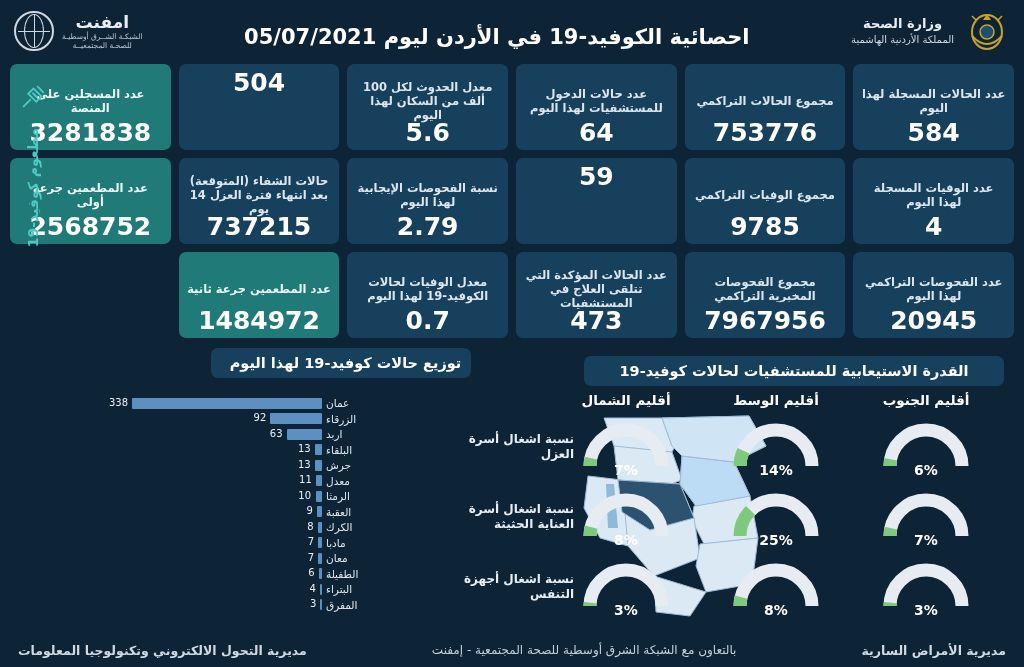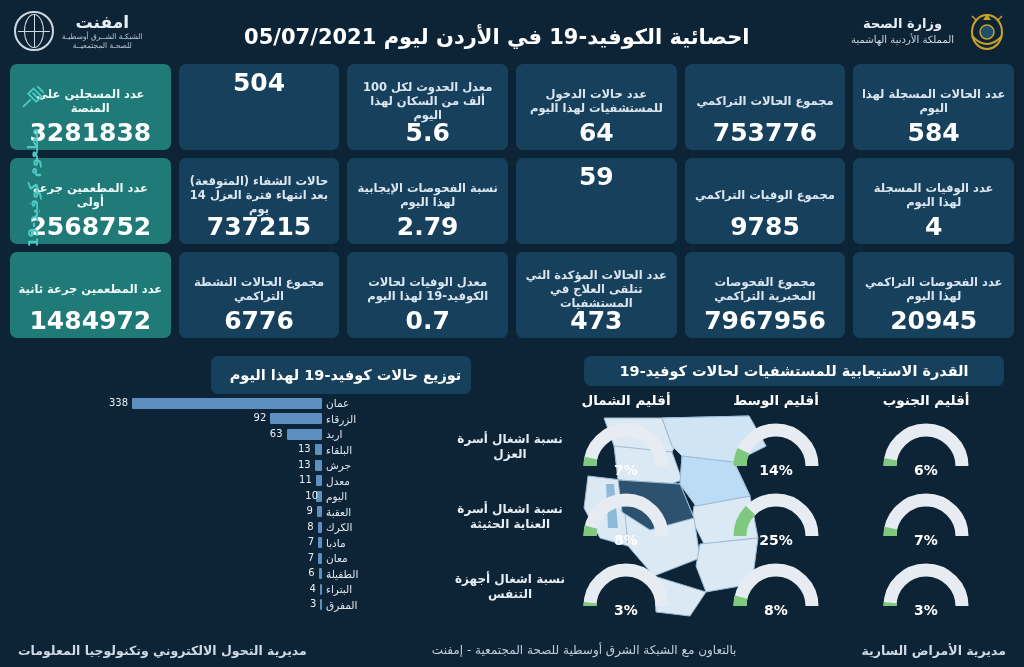--- a/index.html
+++ b/index.html
@@ -108,21 +108,21 @@
 
   
   .sect-title {
     position: absolute;
     background: #17405c;
     border-radius: 7px;
     color: #ffffff; font-size: 14.5px; font-weight: bold;
     display: flex; align-items: center; justify-content: center;
     text-align: center;
   }
-  #title-cases { top: 356px; right: 553px; width: 260px; height: 38px; padding-left: 9px; }
+  #title-cases { top: 348px; right: 553px; width: 260px; height: 30px; padding-left: 9px; }
   #title-capacity { top: 356px; right: 20px; width: 420px; height: 30px; }
 
   
   .barchart {
     position: absolute; top: 396px; right: 640px; width: 270px; height: 228px;
     direction: rtl;
   }
   .bar-row {
     display: flex; align-items: center; height: 14px; margin-bottom: 1.5px;
     gap: 4px;
@@ -148,21 +148,21 @@
   
   .gauges {
     position: absolute; top: 392px; right: 20px; width: 560px; height: 232px;
   }
   .g-head {
     position: absolute; top: 0; color: #ffffff; font-size: 13.5px;
     font-weight: bold; text-align: center; width: 96px;
   }
   .g-rowlabel {
     position: absolute; right: 430px; width: 128px;
-    color: #e6eef5; font-size: 12px; font-weight: bold; text-align: center;
+    color: #e6eef5; font-size: 12px; font-weight: bold; text-align: right;
     line-height: 1.25;
   }
   .gauge {
     position: absolute; width: 96px; height: 62px;
   }
   .gauge .pct {
     position: absolute; width: 100%; bottom: 2px; text-align: center;
     color: #ffffff; font-size: 14px; font-weight: bold;
   }
 
@@ -268,24 +268,20 @@
           <div class="lbl">مجموع الفحوصات المخبرية التراكمي</div>
           <div class="val">7967956</div>
         </div>
         <div class="card">
           <div class="lbl">عدد الحالات المؤكدة التي تتلقى العلاج في المستشفيات</div>
           <div class="val">473</div>
         </div>
         <div class="card">
           <div class="lbl">معدل الوفيات لحالات الكوفيد-19 لهذا اليوم</div>
           <div class="val">0.7</div>
-        </div>
-        <div class="card">
-          <div class="lbl">مجموع الحالات النشطة التراكمي</div>
-          <div class="val">6776</div>
         </div>
         <div class="card teal">
           <div class="lbl">عدد المطعمين جرعة ثانية</div>
           <div class="val">1484972</div>
         </div>
       </div>
   </div>
 
   <div class="syringe-col">
     <svg class="syringe" viewBox="0 0 32 32">
@@ -339,24 +335,24 @@
         </div>
       </div>
       <div class="bar-row">
         <div class="bar-name">معدل</div>
         <div class="bar-track">
           <div class="bar-fill" style="width: 6.18343px; background: rgb(93, 143, 192);"></div>
           <div class="bar-val" style="right: 10.1834px;">11</div>
         </div>
       </div>
       <div class="bar-row">
-        <div class="bar-name">اليوم</div>
+        <div class="bar-name">الرمثا</div>
         <div class="bar-track">
           <div class="bar-fill" style="width: 5.6213px; background: rgb(93, 143, 192);"></div>
-          <div class="bar-val" style="right: 4px;">10</div>
+          <div class="bar-val" style="right: 11px;">10</div>
         </div>
       </div>
       <div class="bar-row">
         <div class="bar-name">العقبة</div>
         <div class="bar-track">
           <div class="bar-fill" style="width: 5.05917px; background: rgb(93, 143, 192);"></div>
           <div class="bar-val" style="right: 9.05917px;">9</div>
         </div>
       </div>
       <div class="bar-row">

